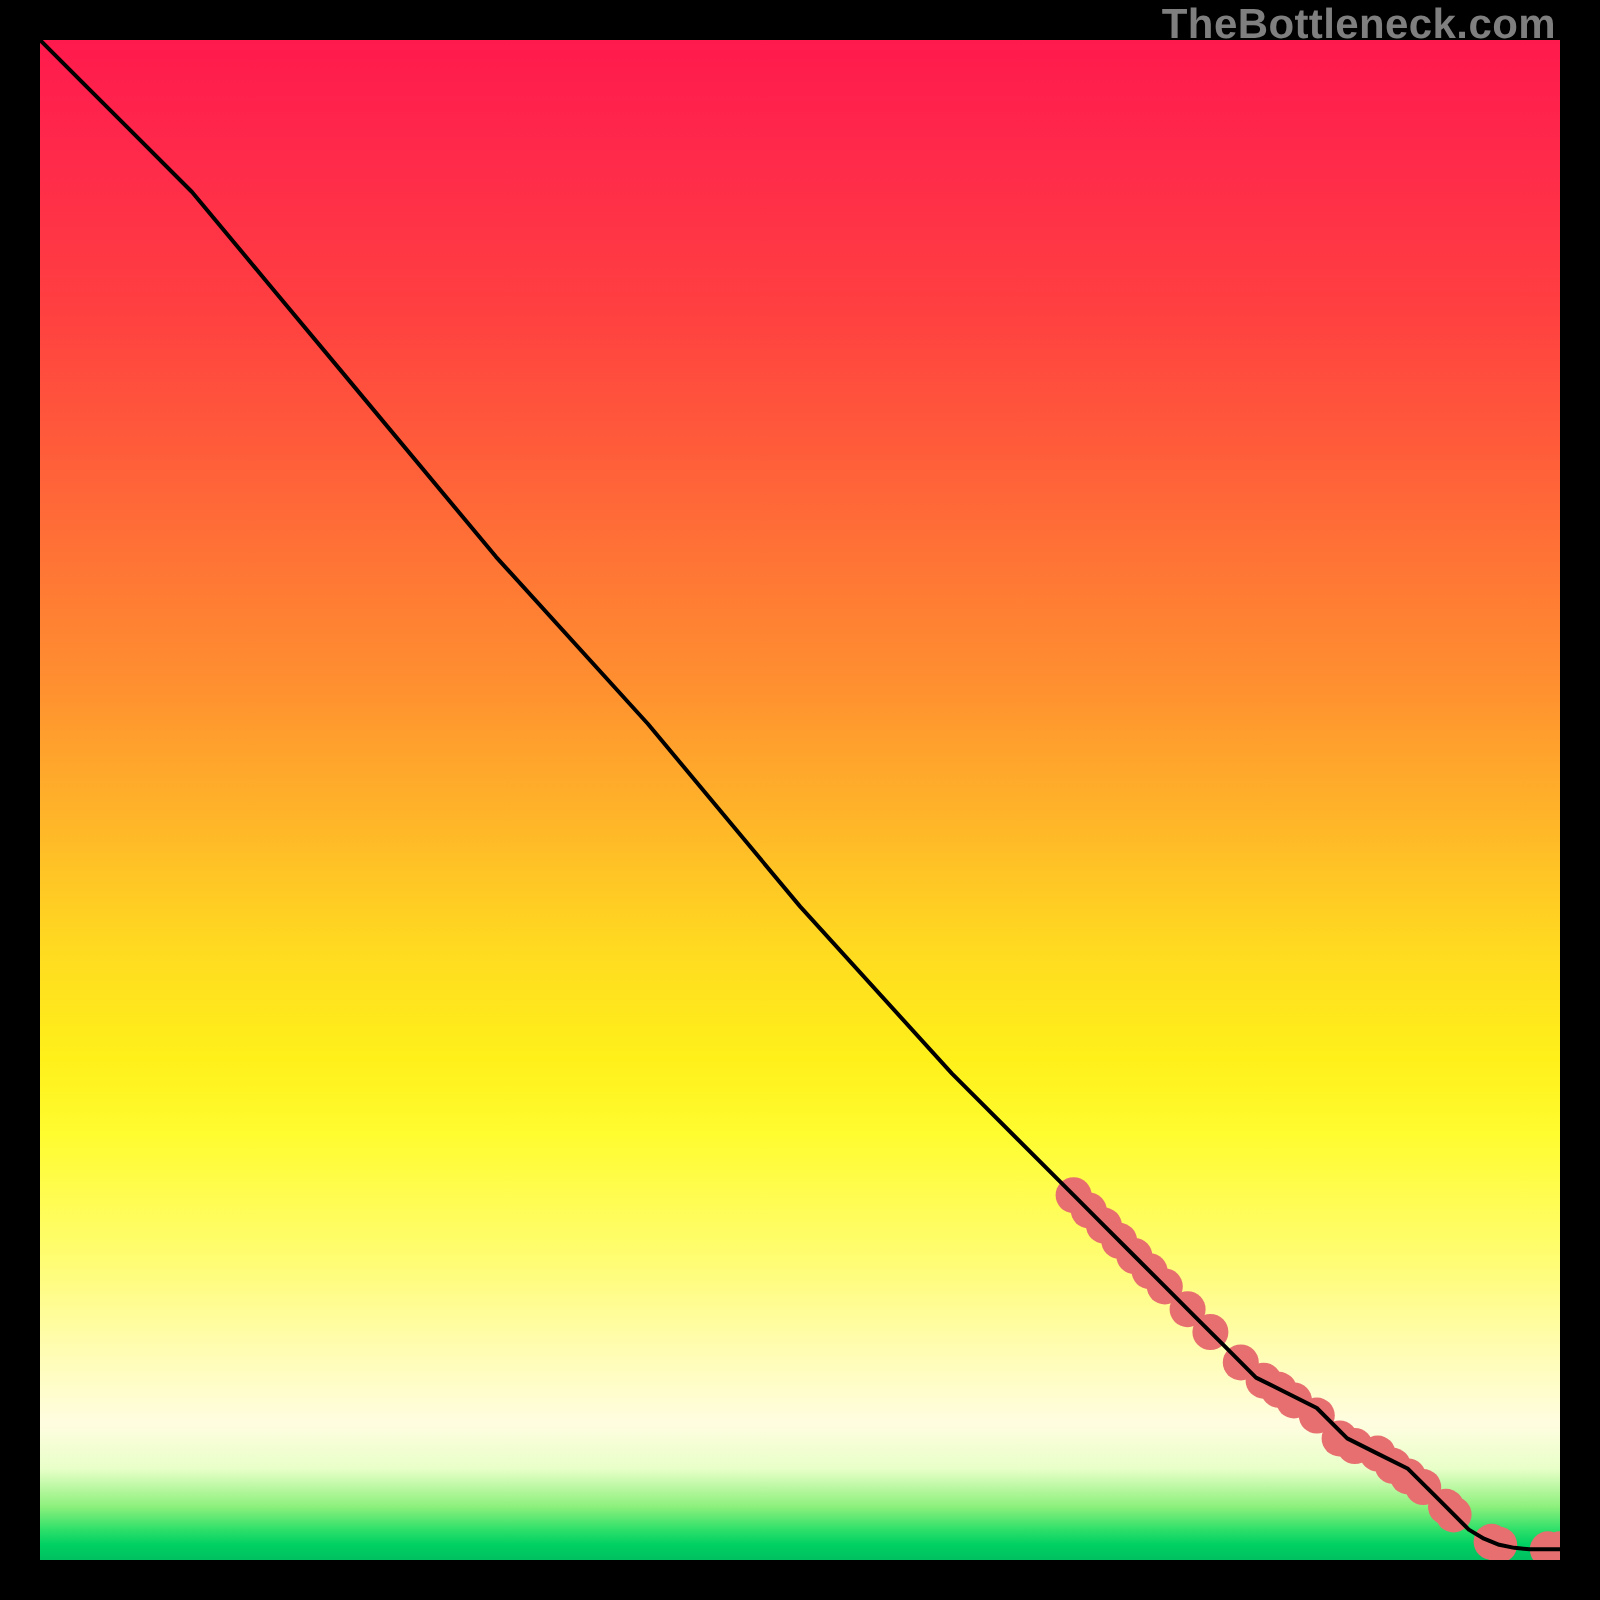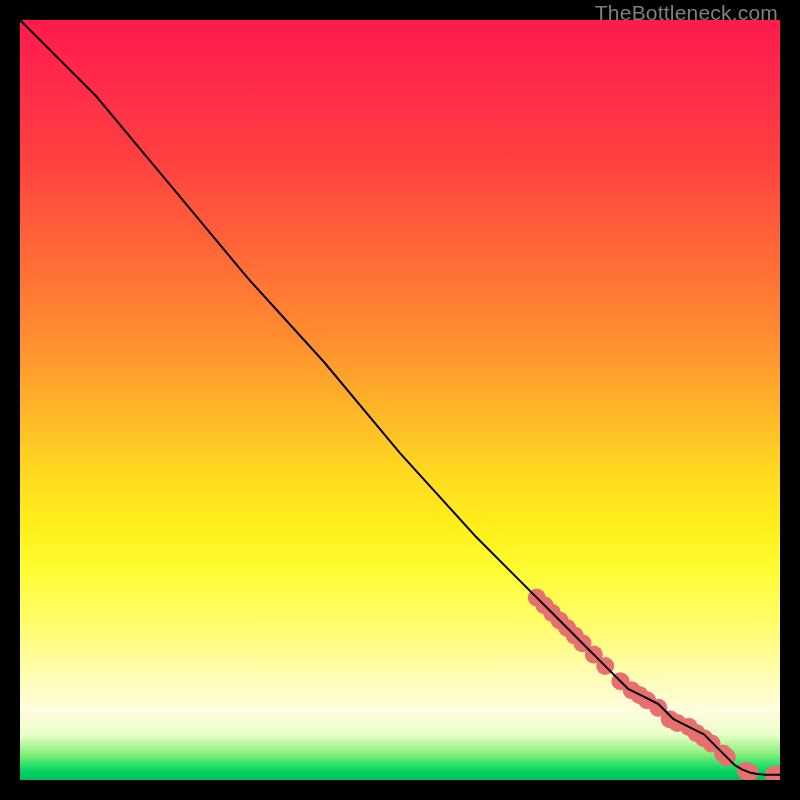--- a/index.html
+++ b/index.html
@@ -44,21 +44,21 @@
       #00d062 99%,
       #00c060 100%
     );
   }
   .watermark {
     position: absolute;
     top: 1px;
     right: 22px;
     color: #7f7f7f;
     font-size: 21px;
-    font-weight: 400;
+    font-weight: 700;
     letter-spacing: 0.2px;
     pointer-events: none;
   }
   svg.overlay {
     position: absolute;
     left: 0;
     top: 0;
     width: 760px;
     height: 760px;
     pointer-events: none;

